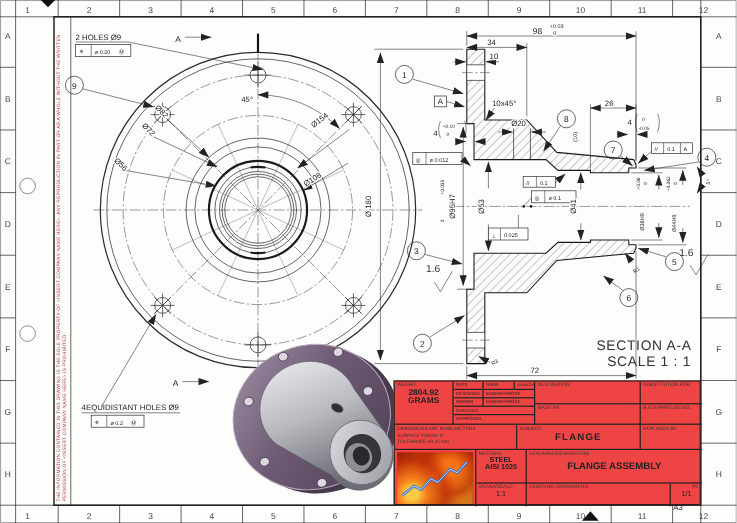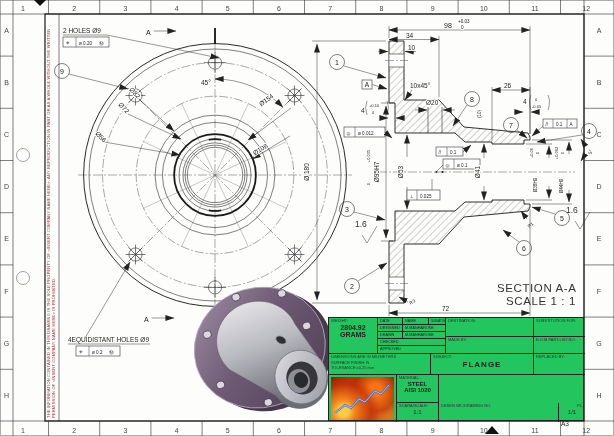--- a/index.html
+++ b/index.html
@@ -21,21 +21,21 @@
   .thick{stroke:#1a1a1a;stroke-width:1.8;fill:none;}
   .cl{stroke:#555;stroke-width:0.5;fill:none;stroke-dasharray:9 2 2 2;}
   .ray{stroke:#777;stroke-width:0.4;fill:none;}
   .dml{stroke:#333;stroke-width:0.5;fill:none;}
   .gbox{stroke:#333;stroke-width:0.6;fill:#fff;}
   
   .red-strip{position:absolute;left:46px;top:20px;width:13px;height:398px;
     writing-mode:vertical-rl;transform:rotate(180deg);font-size:4px;line-height:5px;
     color:#b23030;letter-spacing:0.2px;overflow:hidden;}
   
-  .tb{position:absolute;left:328px;top:317px;width:256px;height:104px;background:#22c55e;
+  .tb{position:absolute;left:328px;top:317px;width:256px;height:104px;background:#ef4444;
       border:1px solid #222;box-sizing:border-box;color:#222;}
   .tb .cell{position:absolute;box-sizing:border-box;border-right:0.8px solid #222;border-bottom:0.8px solid #222;overflow:hidden;}
   .lbl{font-size:4px;color:#333;padding:1px 0 0 2px;display:block;line-height:4.5px;}
   .big{font-weight:bold;font-size:7px;text-align:center;display:block;}
   .tb .sigrow{position:absolute;left:0;width:100%;border-bottom:0.6px solid #222;box-sizing:border-box;}
   .tb .sigrow span{display:inline-block;font-size:3.8px;vertical-align:top;padding-left:2px;box-sizing:border-box;line-height:6.5px;}
   .flame{position:absolute;left:2px;top:2px;right:2px;bottom:2px;
     background:
       radial-gradient(circle at 20% 80%, rgba(255,210,70,0.95) 0 8%, rgba(255,140,30,0.85) 20%, rgba(200,50,10,0.6) 45%, transparent 60%),
       radial-gradient(circle at 70% 30%, rgba(255,120,20,0.9) 0 12%, rgba(180,40,5,0.7) 40%, transparent 65%),
@@ -595,20 +595,24 @@
             <path d="M4,36 L14,28 L20,31 L28,22 L34,25 L44,14 L50,17 L58,8" fill="none" stroke="#2e6fd8" stroke-width="2.2" opacity="0.9"></path>
             <path d="M4,36 L14,28 L20,31 L28,22 L34,25 L44,14 L50,17 L58,8" fill="none" stroke="#cfe2ff" stroke-width="0.7"></path>
           </svg>
     </div>
   </div>
   <div class="cell" style="left:68px;top:57px;width:42px;height:28px;">
     <span class="lbl">MATERIAL :</span>
     <span class="big" style="font-size:6px;">STEEL</span>
     <span class="big" style="font-size:6px;">AISI 1020</span>
   </div>
+  <div class="cell" style="left:110px;top:57px;width:146px;height:28px;border-right:none;">
+    <span class="lbl">DENUMIRE/DESIGNATION</span>
+    <span class="big" style="font-size:8px;margin-top:3px;">FLANGE ASSEMBLY</span>
+  </div>
   <div class="cell" style="left:68px;top:85px;width:42px;height:19px;border-bottom:none;">
     <span class="lbl">SCARA/SCALE:</span>
     <span class="big" style="font-size:6px;font-weight:normal;">1:1</span>
   </div>
   <div class="cell" style="left:110px;top:85px;width:120px;height:19px;border-bottom:none;">
     <span class="lbl">DESEN NR./DRAWING NO.</span>
   </div>
   <div class="cell" style="left:230px;top:85px;width:26px;height:19px;border-right:none;border-bottom:none;">
     <span class="lbl" style="text-align:right;padding-right:2px;">PL.</span>
     <span class="big" style="font-size:6px;font-weight:normal;">1/1</span>

